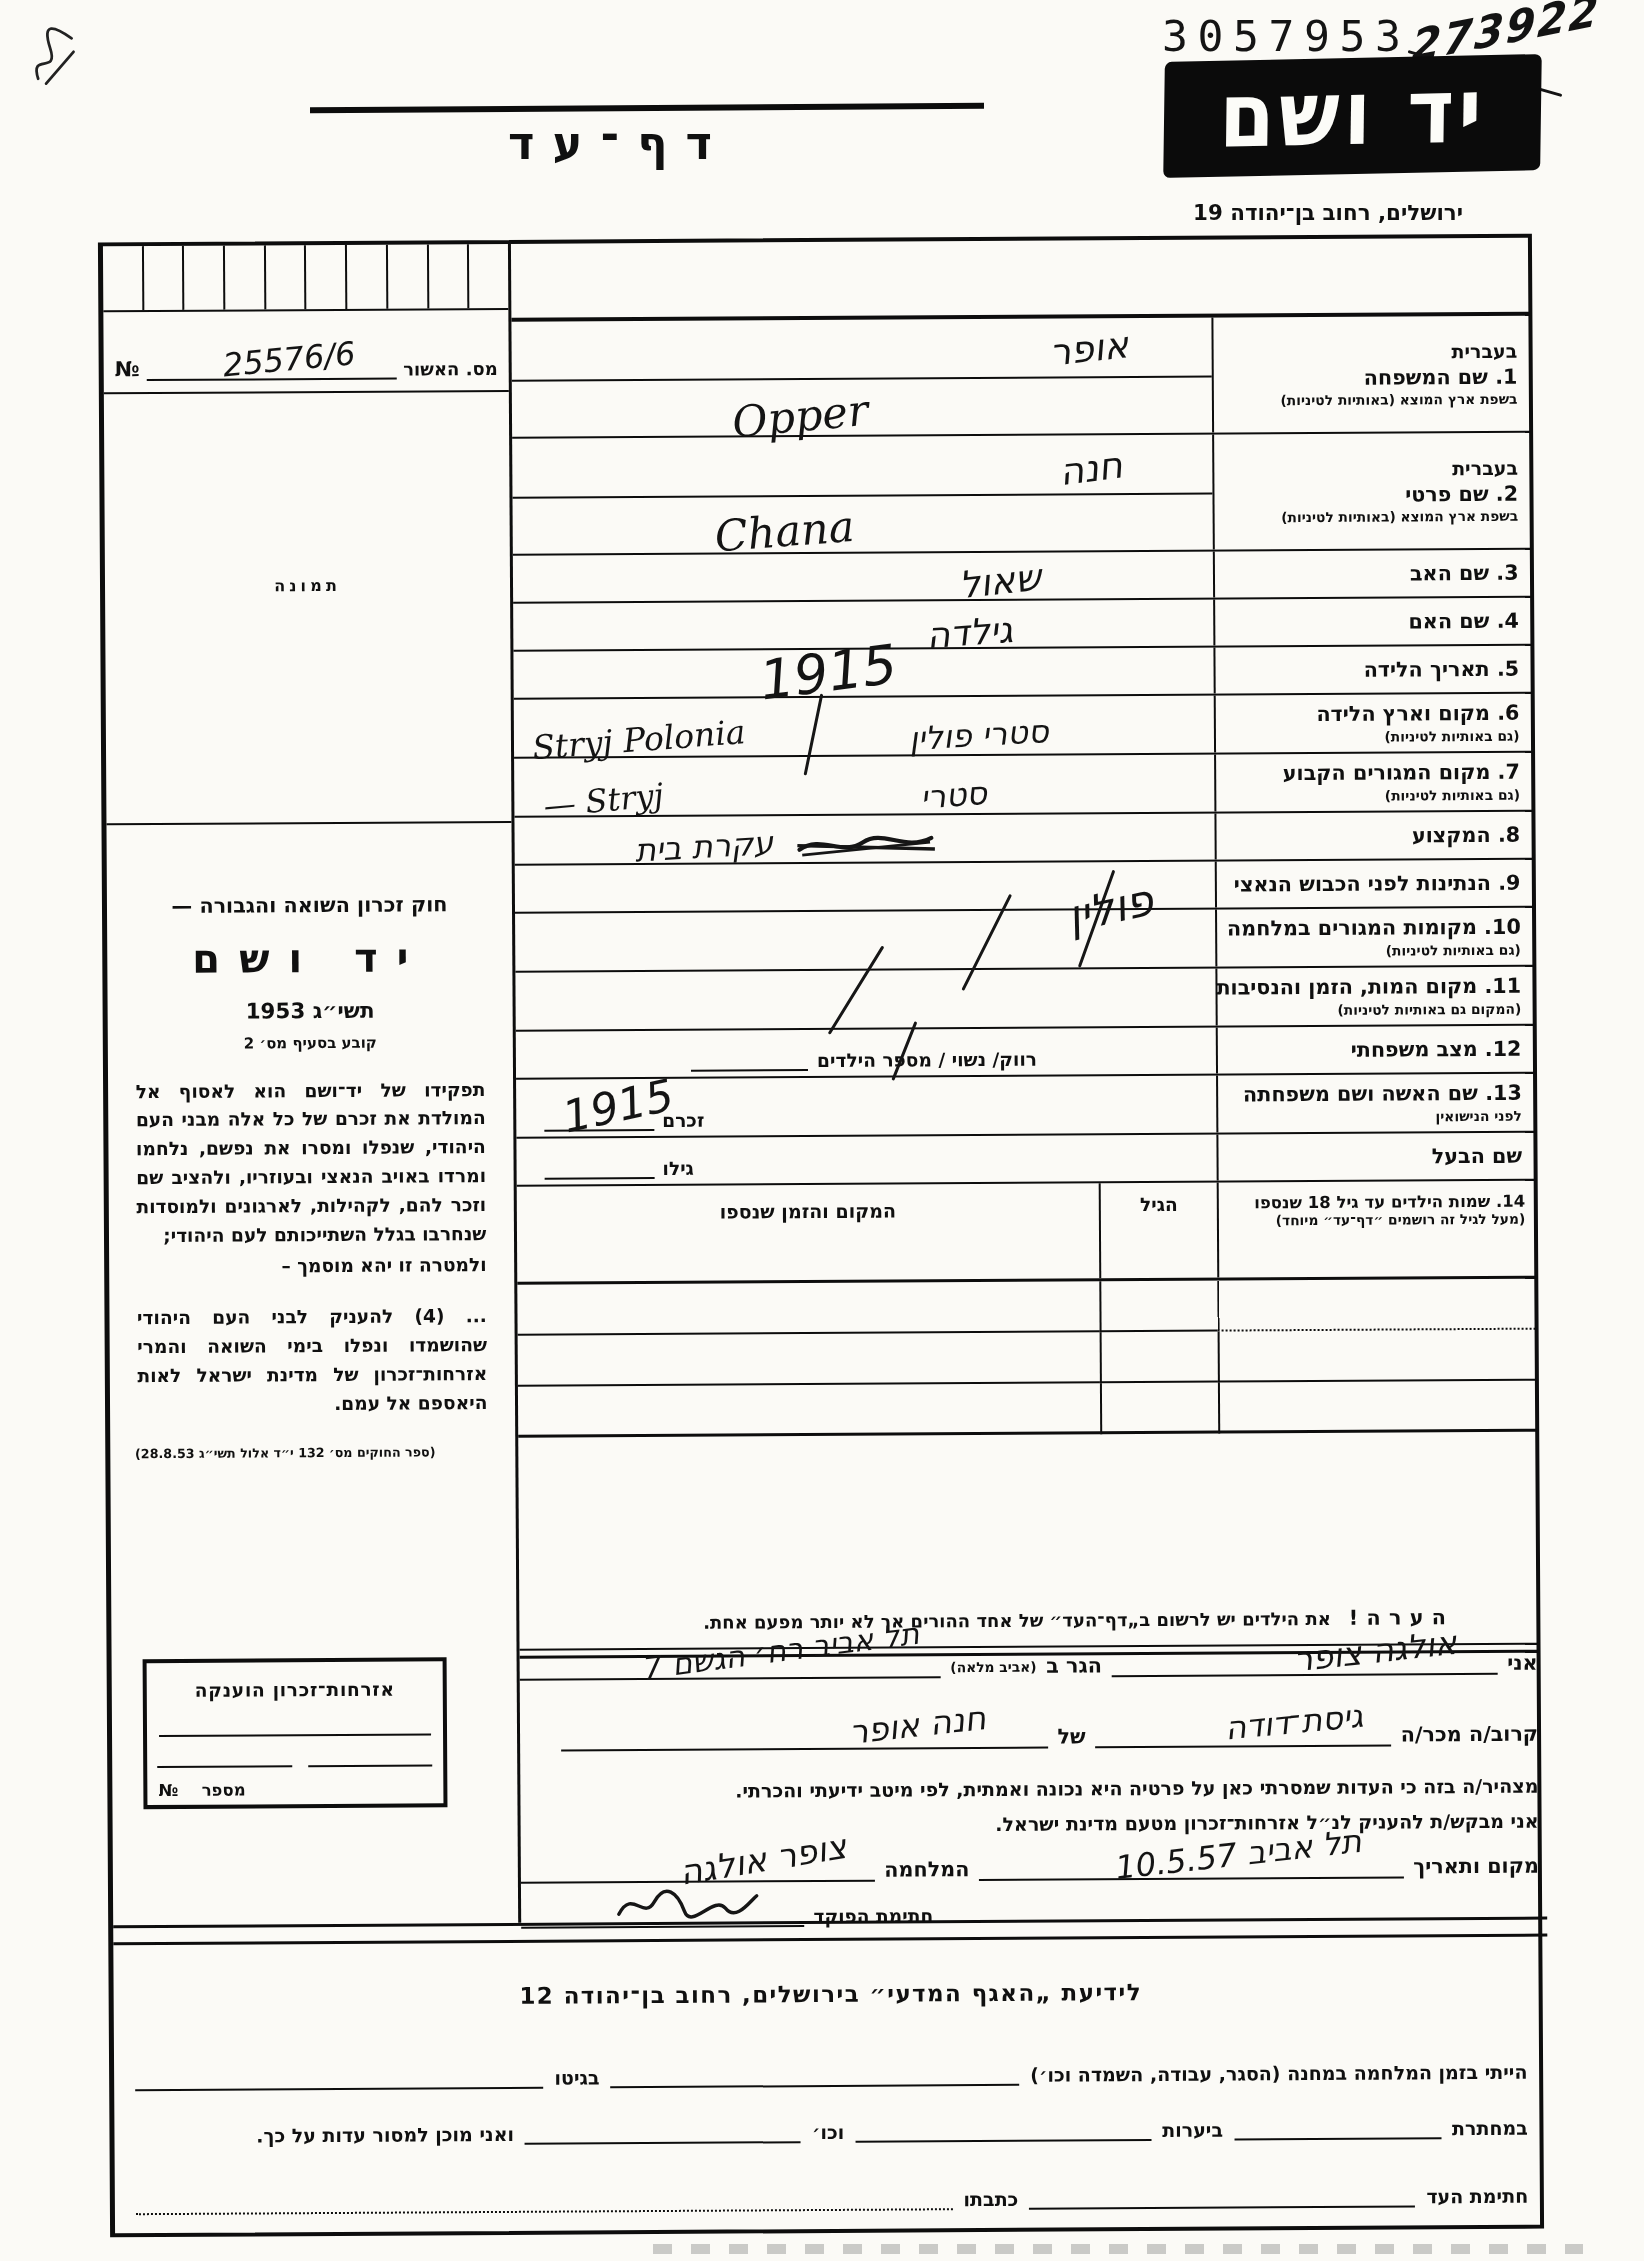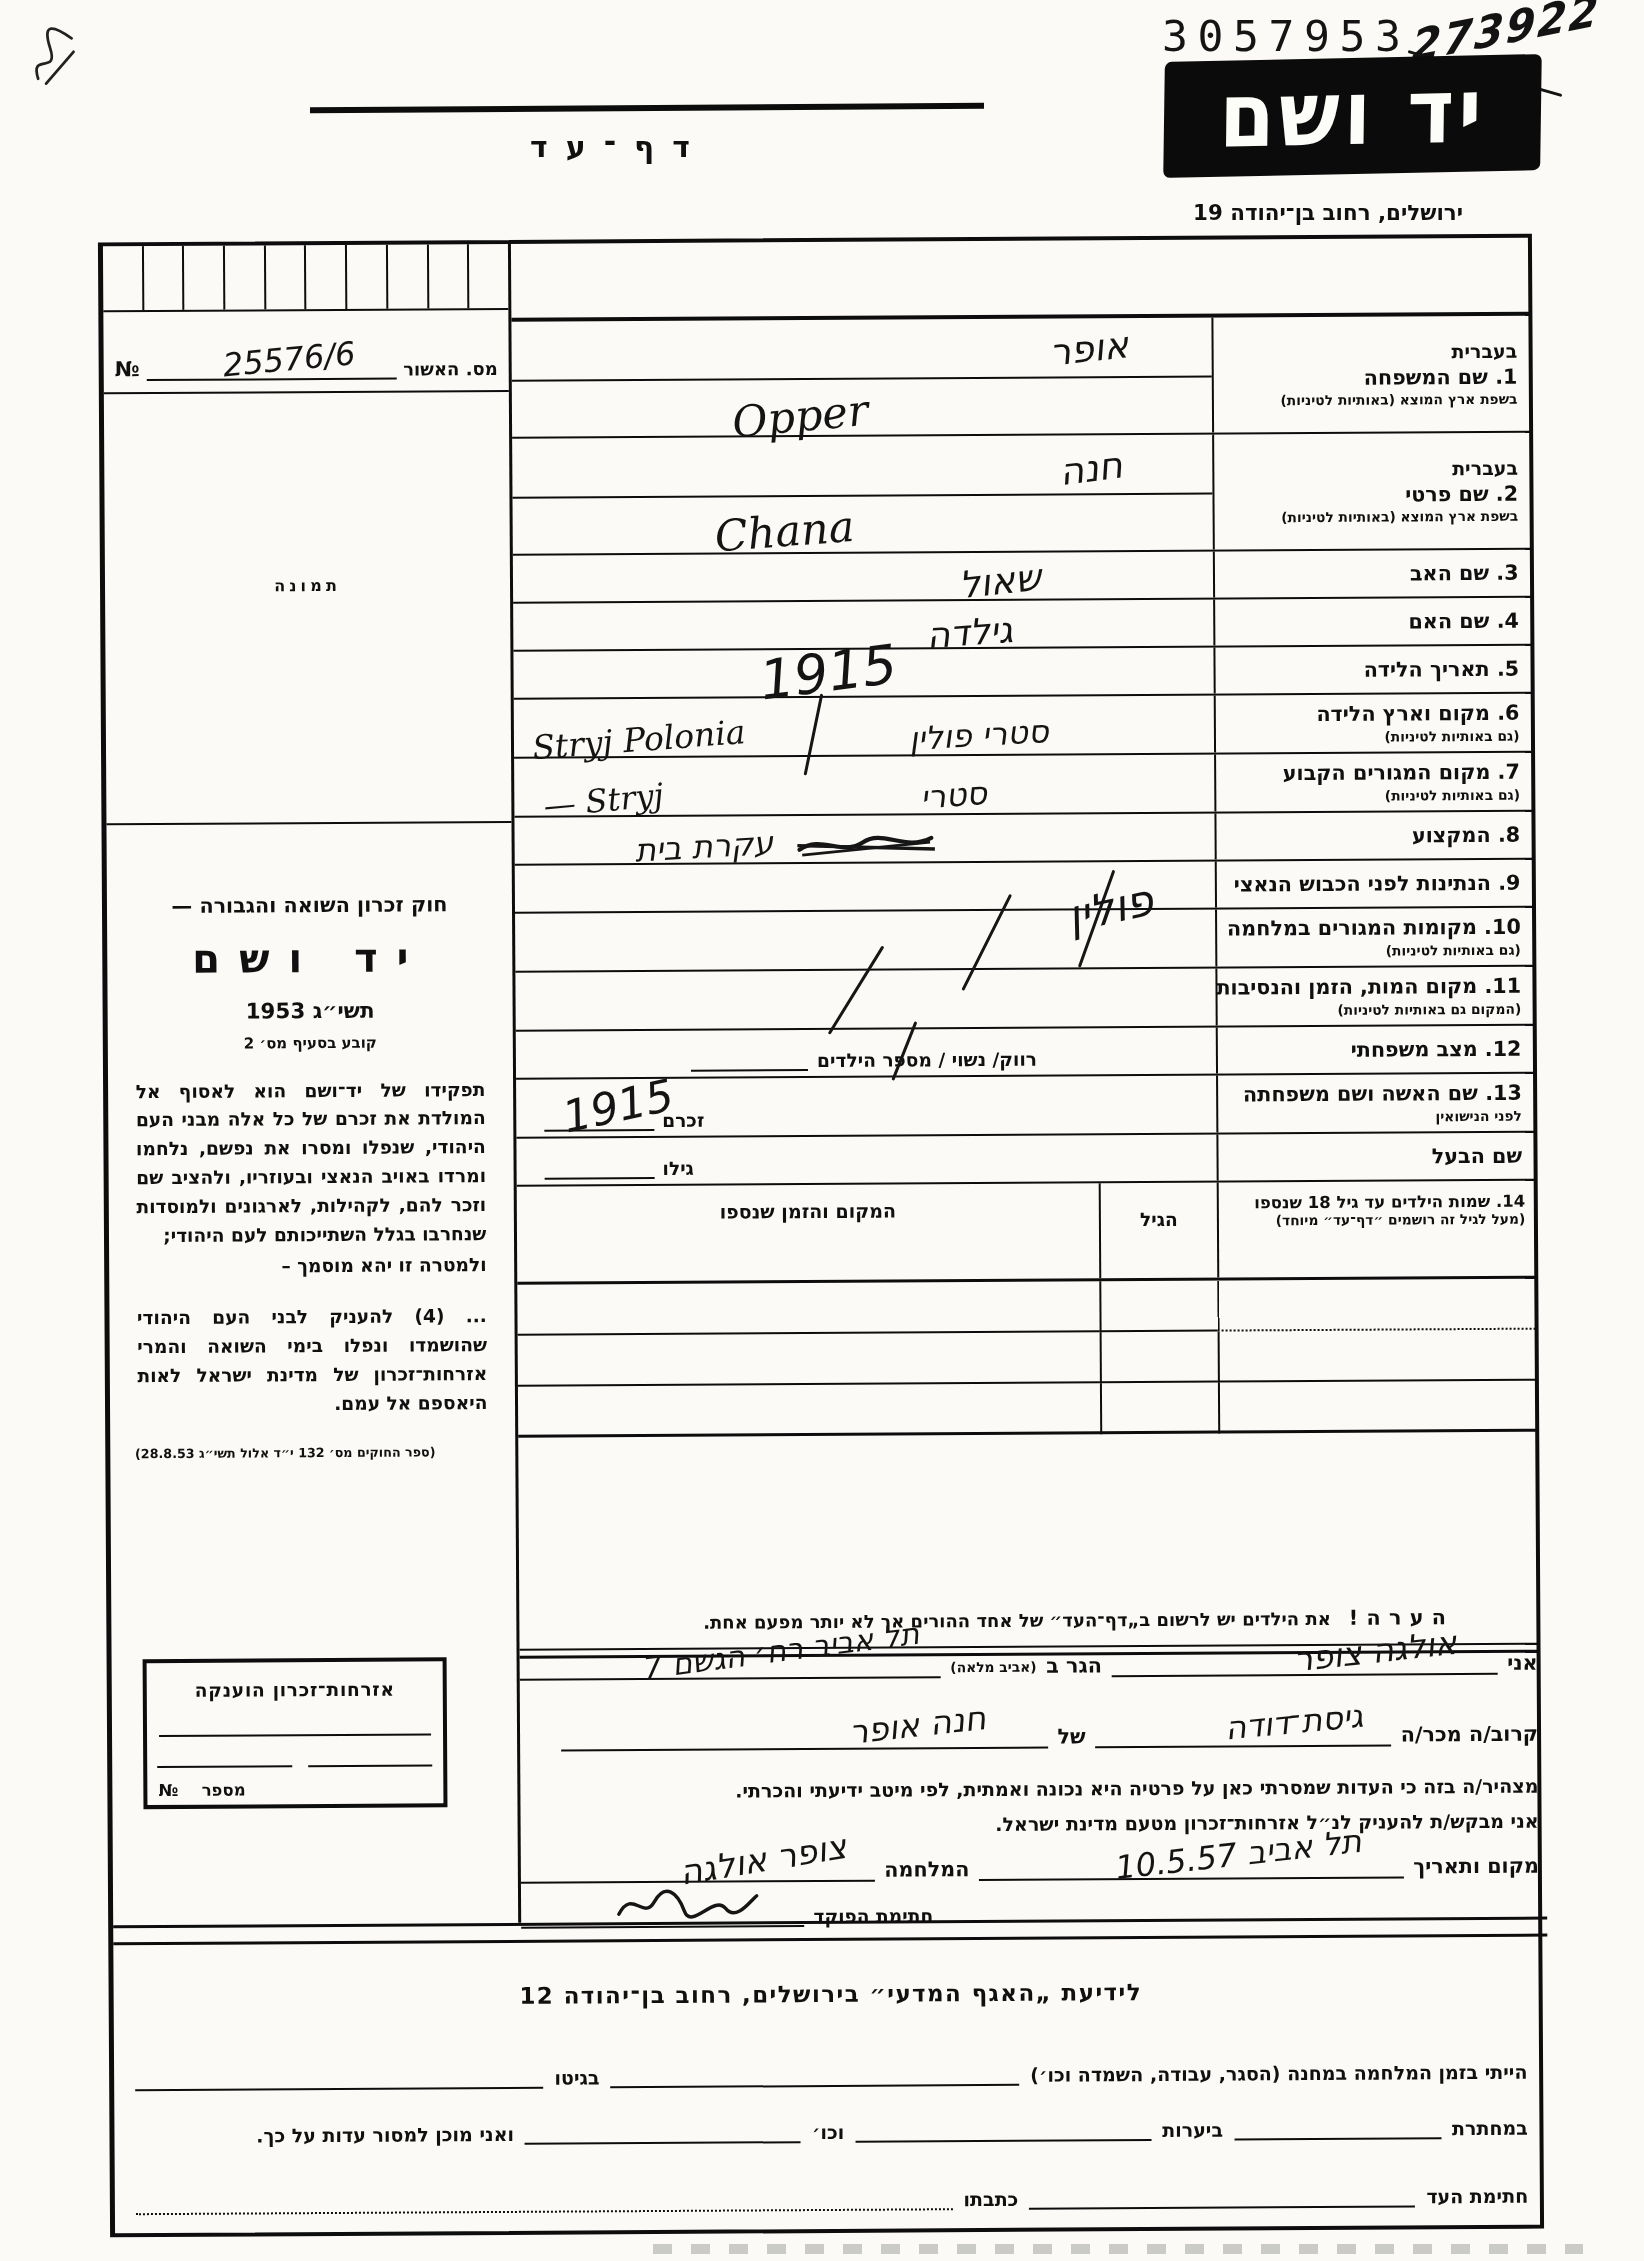--- a/index.html
+++ b/index.html
@@ -3,21 +3,21 @@
 <meta charset="utf-8">
 <style>
   html,body{margin:0;padding:0;background:#ffffff;}
   .page{position:relative;width:1645px;height:2261px;background:#fbfaf6;color:#101010;
         font-family:"DejaVu Sans",sans-serif;direction:rtl;overflow:hidden;}
   .abs{position:absolute;}
 
   
   .org-line{left:248px;top:61px;width:744px;text-align:center;font-size:27.6px;font-weight:800;letter-spacing:4.8px;}
   .org-rule{left:311px;top:105px;width:674px;height:5.5px;background:#0c0c0c;transform:rotate(-0.4deg);}
-  .form-title{left:248px;top:129px;width:744px;text-align:center;font-size:30px;font-weight:800;letter-spacing:18px;}
+  .form-title{left:248px;top:117px;width:744px;text-align:center;font-size:45px;font-weight:800;letter-spacing:18px;}
   .form-subtitle{left:248px;top:185px;width:744px;text-align:center;font-size:23.4px;font-weight:800;letter-spacing:6.9px;}
   .stamp-number{left:1163px;top:11px;font-family:"DejaVu Sans Mono",monospace;font-size:43px;font-weight:500;letter-spacing:9.6px;color:#141414;}
   .hw-number{left:1411px;top:2.8px;font-size:43px;font-style:italic;font-weight:600;letter-spacing:2.1px;
              transform:rotate(-11deg) skewX(-14deg);color:#131313;}
   .num-tail{left:1406px;top:72px;width:160px;height:2.8px;background:#131313;transform:rotate(16deg);border-radius:1.4px;}
   .logo{left:1165px;top:58px;width:377px;height:116px;background:#0b0b0b;border-radius:6.9px;
         transform:rotate(-1.2deg) skewX(-2deg);display:flex;align-items:center;justify-content:center;}
   .logo-text{color:#fcfcf8;font-size:80px;font-weight:800;letter-spacing:4.1px;transform:scaleY(1.12);padding-bottom:4.1px;}
   .logo-address{left:1136px;top:200px;width:386px;text-align:center;font-size:21.4px;font-weight:800;}
 
@@ -73,21 +73,21 @@
   .optblank{width:117px;border-bottom:2.1px solid #0d0d0d;height:20.7px;}
   .agewrap{position:absolute;left:27.6px;bottom:5.5px;display:flex;align-items:flex-end;gap:8.3px;}
   .agelabel{font-size:18.6px;font-weight:800;}
   .ageblank{width:110px;border-bottom:2.1px solid #0d0d0d;height:20.7px;position:relative;}
 
   
   .table14{left:408px;top:943px;width:1018px;}
   .t14-head{display:flex;height:98px;border-bottom:3.4px solid #0d0d0d;box-sizing:border-box;}
   .t14-label{width:318px;border-left:2.1px solid #0d0d0d;box-sizing:border-box;padding:11px 9.6px 0 4.1px;}
   .t14-label .fmain{font-size:16.5px;}
-  .t14-age{width:118px;border-left:2.1px solid #0d0d0d;box-sizing:border-box;text-align:center;padding-top:26px;
+  .t14-age{width:118px;border-left:2.1px solid #0d0d0d;box-sizing:border-box;text-align:center;padding-top:11px;
            font-size:18.6px;font-weight:800;}
   .t14-place{flex:1;text-align:center;padding-top:15px;font-size:19px;font-weight:800;}
   .t14-row{display:flex;height:51px;}
   .t14c{box-sizing:border-box;border-bottom:2.1px solid #0d0d0d;}
   .t14c-name{width:318px;border-left:2.1px solid #0d0d0d;}
   .t14c-age{width:118px;border-left:2.1px solid #0d0d0d;}
   .t14c-place{flex:1;}
   .dotted{border-bottom-style:dotted;}
   .t14-row:last-child .t14c{border-bottom-width:3.4px;}
 

